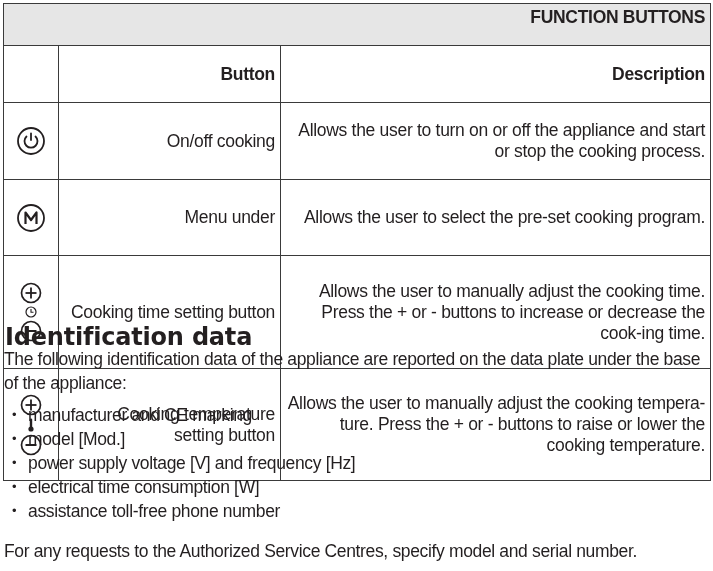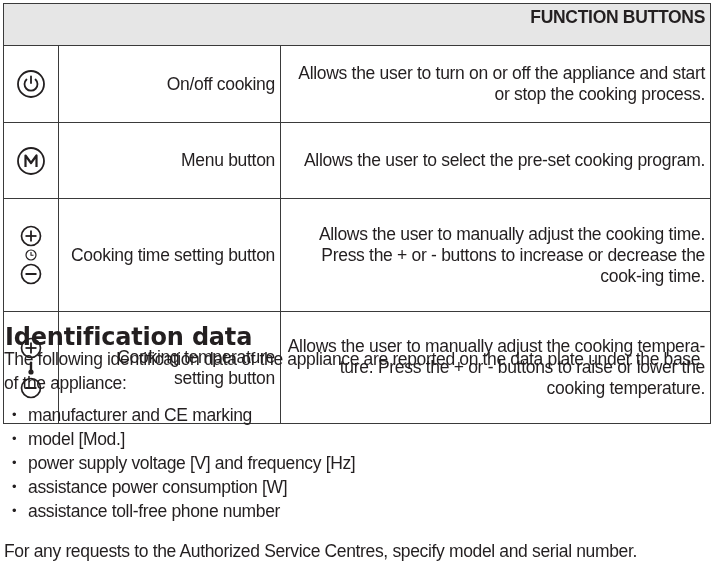--- a/index.html
+++ b/index.html
@@ -46,39 +46,44 @@
 <table class="ftable">
   <colgroup>
     <col style="width:55px">
     <col style="width:222px">
     <col style="width:430px">
   </colgroup>
   <tbody>
       <tr>
     <td class="title-cell" colspan="3">FUNCTION BUTTONS</td>
   </tr>
+  <tr class="hdr">
+    <th></th>
+    <th>Button</th>
+    <th>Description</th>
+  </tr>
   <tr class="row1">
     <td class="icon-cell">
       <svg class="icon" width="30" height="30" viewBox="0 0 30 30">
         <circle cx="15" cy="15" r="13" fill="none" stroke="#231f20" stroke-width="1.8"></circle>
         <path d="M10.5 10.5 A6.5 6.5 0 1 0 19.5 10.5" fill="none" stroke="#231f20" stroke-width="1.8" stroke-linecap="round"></path>
         <line x1="15" y1="7.5" x2="15" y2="14" stroke="#231f20" stroke-width="1.8" stroke-linecap="round"></line>
       </svg>
     </td>
     <td>On/off cooking</td>
     <td>Allows the user to turn on or off the appliance and start or stop the cooking process.</td>
   </tr>
   <tr class="row2">
     <td class="icon-cell">
       <svg class="icon" width="30" height="30" viewBox="0 0 30 30">
         <circle cx="15" cy="15" r="13" fill="none" stroke="#231f20" stroke-width="1.8"></circle>
         <path d="M9.5 21 V9.5 L15 17 L20.5 9.5 V21" fill="none" stroke="#231f20" stroke-width="2.2" stroke-linejoin="round"></path>
       </svg>
     </td>
-    <td>Menu button</td>
+    <td>Menu under</td>
     <td>Allows the user to select the pre-set cooking program.</td>
   </tr>
   <tr class="row3">
     <td class="icon-cell">
       <div class="icon-stack">
         <svg width="22" height="22" viewBox="0 0 22 22">
           <circle cx="11" cy="11" r="9.5" fill="none" stroke="#231f20" stroke-width="1.7"></circle>
           <line x1="5.5" y1="11" x2="16.5" y2="11" stroke="#231f20" stroke-width="1.8"></line>
           <line x1="11" y1="5.5" x2="11" y2="16.5" stroke="#231f20" stroke-width="1.8"></line>
         </svg>
@@ -118,16 +123,16 @@
   </tr>
 </tbody>
   </table>
 
 <h2 class="sec-title">Identification data</h2>
 <p class="body-text intro">The following identification data of the appliance are reported on the data plate under the base of the appliance:</p>
 <ul class="bullets">
   <li>manufacturer and CE marking</li>
   <li>model [Mod.]</li>
   <li>power supply voltage [V] and frequency [Hz]</li>
-  <li>assistance power consumption [W]</li>
+  <li>electrical time consumption [W]</li>
   <li>assistance toll-free phone number</li>
 </ul>
 <p class="body-text outro">For any requests to the Authorized Service Centres, specify model and serial number.</p>
 
 </body></html>

